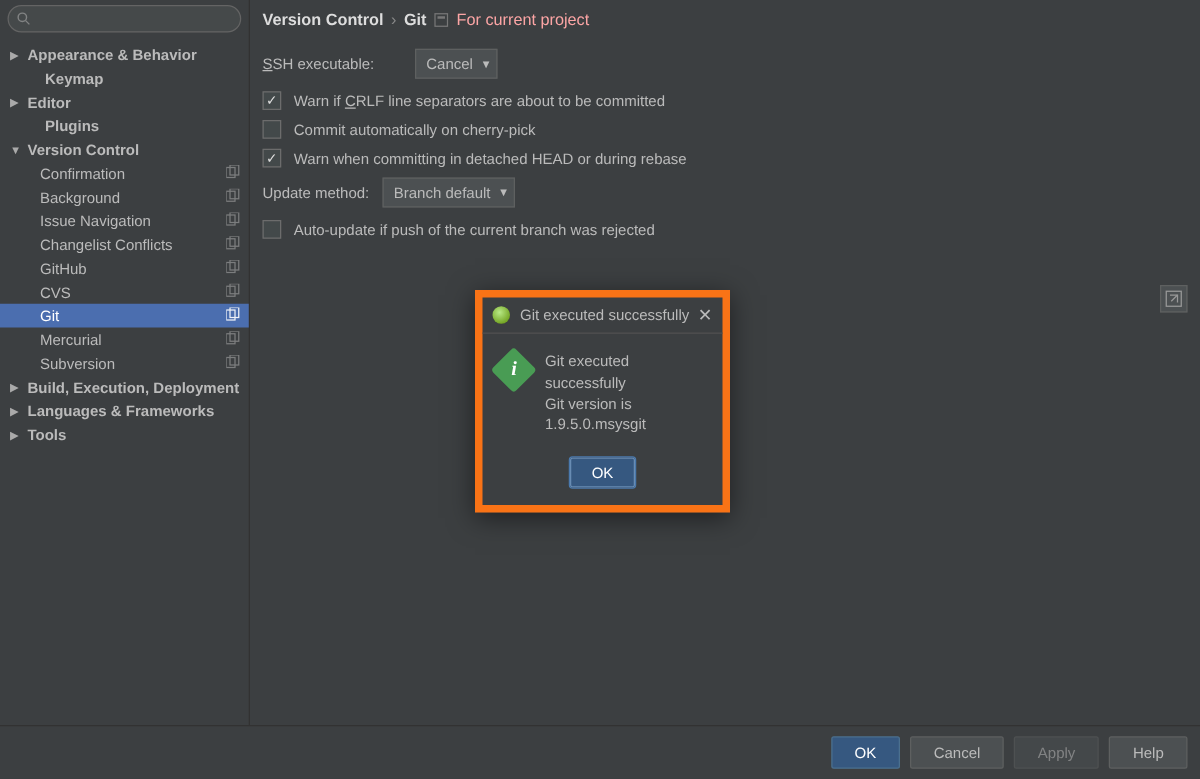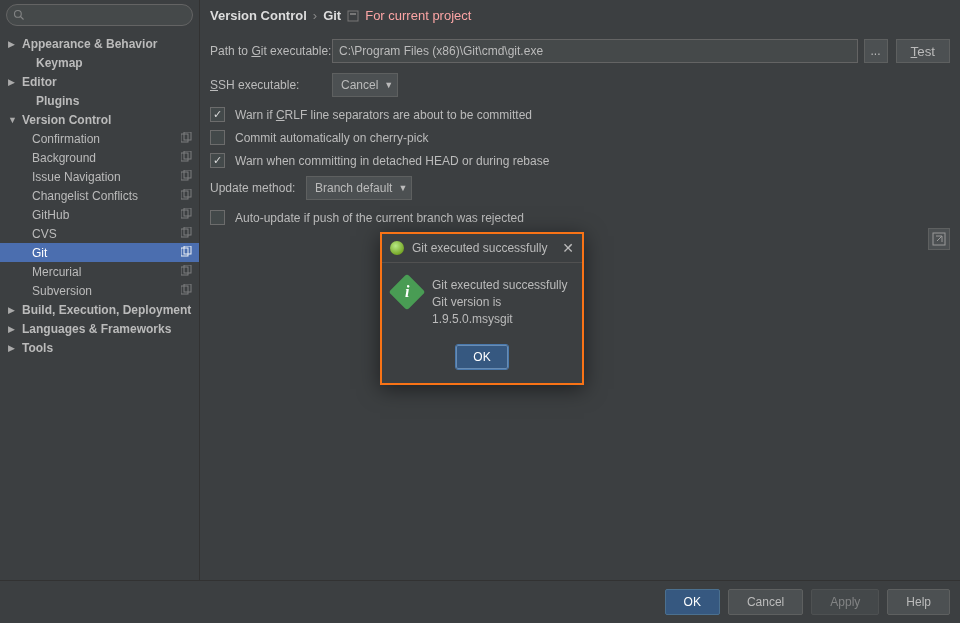--- a/index.html
+++ b/index.html
@@ -33,21 +33,21 @@
   .select-wrap { display: inline-flex; align-items: center; background: #4c5052; border: 1px solid #5e6060; height: 24px; padding: 0 4px 0 8px; cursor: pointer; }
   .select-wrap .caret { margin-left: 6px; font-size: 9px; }
   .check-row { display: flex; align-items: center; margin-bottom: 8px; margin-top: 4px; }
   .checkbox { width: 15px; height: 15px; background: #43494a; border: 1px solid #6c6c6c; margin-right: 10px; display: flex; align-items: center; justify-content: center; font-size: 11px; color: #ddd; }
   .checkbox.checked::after { content: "✓"; }
   .button-bar { position: absolute; bottom: 0; left: 0; right: 0; height: 43px; border-top: 1px solid #323232; display: flex; align-items: center; justify-content: flex-end; padding-right: 10px; gap: 8px; background: #3c3f41; }
   .btn { height: 26px; padding: 0 18px; background: #4c5052; border: 1px solid #5e6060; color: #bbb; cursor: pointer; font-size: 12px; border-radius: 2px; }
   .btn.primary { background: #365880; border-color: #4b708f; color: #fff; }
   .btn.disabled { opacity: 0.55; cursor: default; }
   .side-btn { position: absolute; right: 10px; top: 228px; width: 22px; height: 22px; background: #4c5052; border: 1px solid #5e6060; display: flex; align-items: center; justify-content: center; }
-  .dialog { position: absolute; left: 380px; top: 232px; width: 204px; background: #3c3f41; border: 2px solid #f97316; box-shadow: 0 4px 20px rgba(0,0,0,0.5); }
+  .dialog { position: absolute; left: 380px; top: 232px; width: 204px; background: #3c3f41; border: 6px solid #f97316; box-shadow: 0 4px 20px rgba(0,0,0,0.5); }
   .dialog-title { display: flex; align-items: center; padding: 6px 8px; border-bottom: 1px solid #515151; }
   .dialog-title .icon { width: 14px; height: 14px; border-radius: 50%; background: radial-gradient(circle at 40% 35%, #b8e986, #5b8c00); margin-right: 8px; }
   .dialog-title .title-text { flex: 1; color: #bbb; }
   .dialog-title .close { cursor: pointer; color: #bbb; font-size: 14px; }
   .dialog-body { display: flex; padding: 14px 12px 10px; gap: 12px; }
   .info-icon { width: 26px; height: 26px; background: #499c54; transform: rotate(45deg); display: flex; align-items: center; justify-content: center; flex-shrink: 0; margin-top: 2px; border-radius: 3px; }
   .info-icon span { transform: rotate(-45deg); color: #fff; font-weight: bold; font-style: italic; font-family: serif; font-size: 16px; }
   .dialog-msg { color: #bbb; font-size: 12px; line-height: 1.4; }
   .dialog-buttons { display: flex; justify-content: center; padding: 8px 0 14px; }
   .dialog-ok { background: #365880; border: 1px solid #688cb3; outline: 1px solid #4a79ad; color: #fff; height: 24px; padding: 0 16px; cursor: pointer; font-size: 12px; border-radius: 2px; }
@@ -170,26 +170,20 @@
       <span class="bold">Version Control</span>
       <span class="sep">›</span>
       <span class="bold">Git</span>
       <svg width="12" height="12" viewBox="0 0 12 12">
           <rect x="1" y="1" width="10" height="10" fill="none" stroke="#777" stroke-width="1"></rect>
           <rect x="3" y="3" width="6" height="2" fill="#777"></rect>
         </svg>
       <span class="hint">For current project</span>
     </div>
 
-    <div class="form-row">
-      <span class="form-label"><span>Path to </span><span class="underline">G</span><span>it executable:</span></span>
-      <input class="text-input" value="C:\Program Files (x86)\Git\cmd\git.exe" style="">
-      <div class="browse-btn">...</div>
-      <button class="test-btn"><span class="underline">T</span><span>est</span></button>
-    </div>
 
     <div class="form-row">
       <span class="form-label"><span class="underline">S</span><span>SH executable:</span></span>
       <div class="select-wrap">
         <span>Cancel</span>
         <span class="caret">▼</span>
       </div>
     </div>
 
     <div class="check-row">

